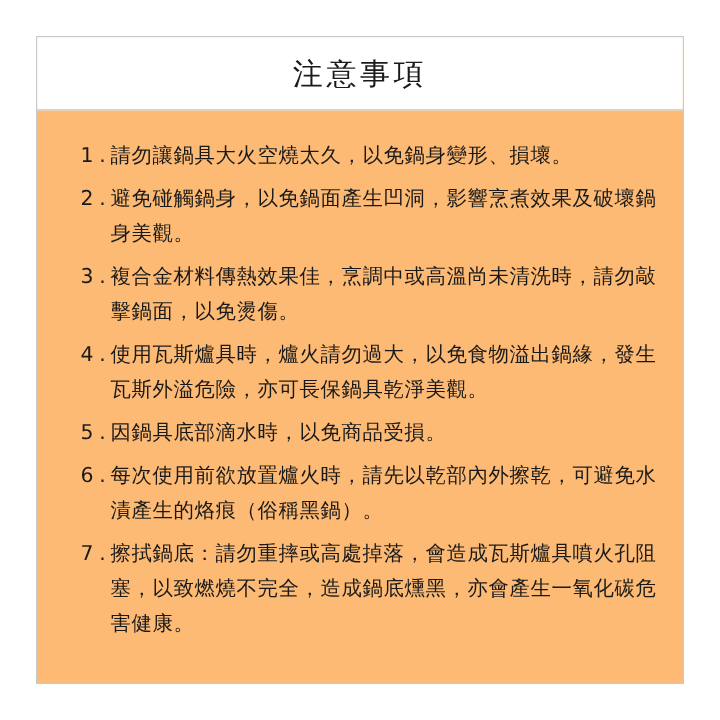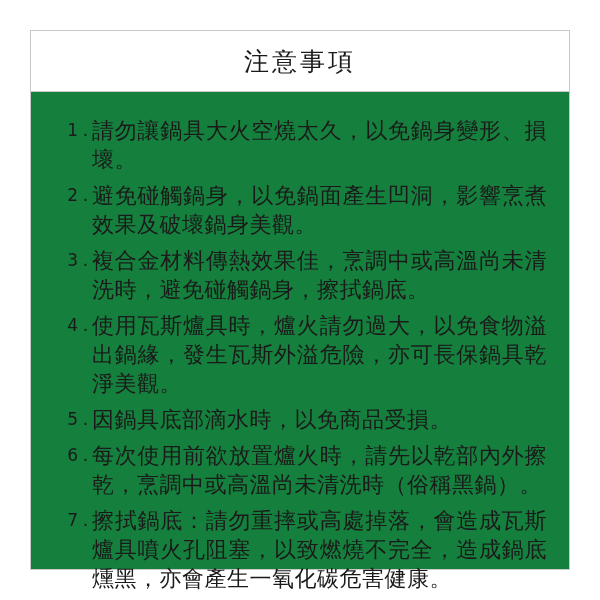--- a/index.html
+++ b/index.html
@@ -21,21 +21,21 @@
     background: #ffffff;
   }
   .notice-card {
     position: absolute;
     left: 30px;
     top: 30px;
     width: 540px;
     height: 540px;
     box-sizing: border-box;
     border: 1px solid #c9c9c9;
-    background: #15803d;
+    background: #fdba74;
   }
   .title-bar {
     height: 60px;
     display: flex;
     align-items: center;
     justify-content: center;
     border-bottom: 1px solid #c9c9c9;
     background: #ffffff;
   }
   .title-text {
@@ -65,21 +65,21 @@
   .dot {
     flex: 0 0 auto;
     width: 13px;
     text-align: center;
     font-size: 17px;
     line-height: 29px;
     color: #1a1a1a;
   }
   .body-text {
     flex: 1 1 auto;
-    font-size: 22px;
+    font-size: 17px;
     line-height: 29px;
     color: #1a1a1a;
     letter-spacing: 0.5px;
     text-align: justify;
     text-justify: inter-character;
   }
 </style>
 </head>
 <body>
 
@@ -100,39 +100,39 @@
 
       <div class="item">
         <div class="num">2</div>
         <div class="dot">.</div>
         <div class="body-text">避免碰觸鍋身，以免鍋面產生凹洞，影響烹煮效果及破壞鍋身美觀。</div>
       </div>
 
       <div class="item">
         <div class="num">3</div>
         <div class="dot">.</div>
-        <div class="body-text">複合金材料傳熱效果佳，烹調中或高溫尚未清洗時，避免碰觸鍋身，擦拭鍋底。</div>
+        <div class="body-text">複合金材料傳熱效果佳，烹調中或高溫尚未清洗時，請勿敲擊鍋面，以免燙傷。</div>
       </div>
 
       <div class="item">
         <div class="num">4</div>
         <div class="dot">.</div>
         <div class="body-text">使用瓦斯爐具時，爐火請勿過大，以免食物溢出鍋緣，發生瓦斯外溢危險，亦可長保鍋具乾淨美觀。</div>
       </div>
 
       <div class="item">
         <div class="num">5</div>
         <div class="dot">.</div>
         <div class="body-text">因鍋具底部滴水時，以免商品受損。</div>
       </div>
 
       <div class="item">
         <div class="num">6</div>
         <div class="dot">.</div>
-        <div class="body-text">每次使用前欲放置爐火時，請先以乾部內外擦乾，烹調中或高溫尚未清洗時（俗稱黑鍋）。</div>
+        <div class="body-text">每次使用前欲放置爐火時，請先以乾部內外擦乾，可避免水漬產生的烙痕（俗稱黑鍋）。</div>
       </div>
 
       <div class="item">
         <div class="num">7</div>
         <div class="dot">.</div>
         <div class="body-text">擦拭鍋底：請勿重摔或高處掉落，會造成瓦斯爐具噴火孔阻塞，以致燃燒不完全，造成鍋底燻黑，亦會產生一氧化碳危害健康。</div>
       </div>
 
     </div>
   </div>

